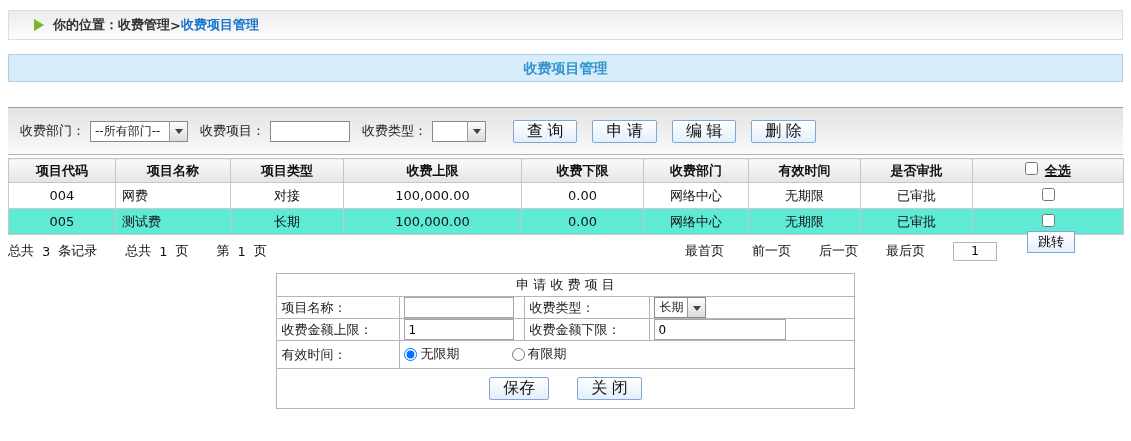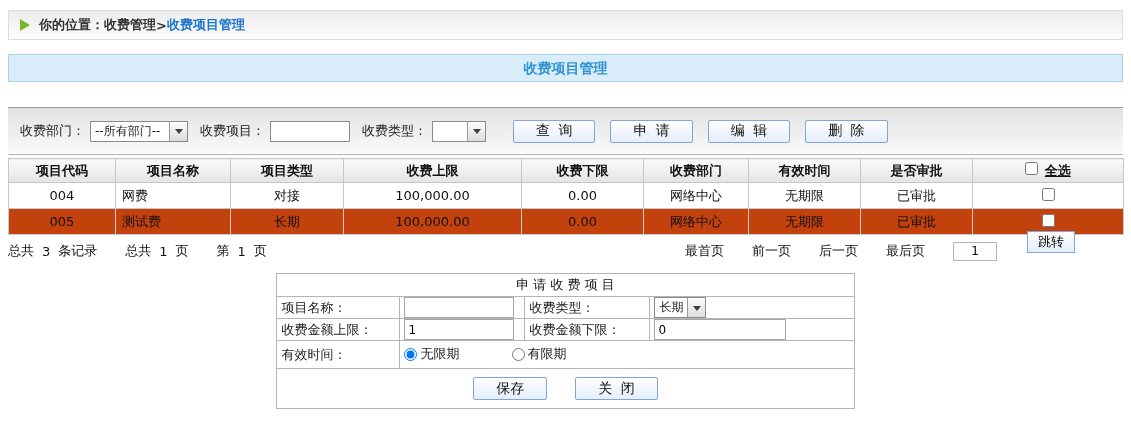--- a/index.html
+++ b/index.html
@@ -9,21 +9,21 @@
     font-family: "DejaVu Sans", "Liberation Sans", sans-serif;
     font-size: 13px; color: #222;
   }
   .page { position: relative; width: 1131px; height: 441px; }
 
   
   .breadcrumb-bar {
     margin: 10px 8px 0 8px; height: 30px;
     border: 1px solid #dcdcdc;
     background: linear-gradient(#ececec, #fdfdfd);
-    display: flex; align-items: center; padding-left: 11px;
+    display: flex; align-items: center; padding-left: 25px;
     font-weight: bold; font-size: 13px; color: #333;
   }
   .tri {
     width: 0; height: 0; margin-right: 9px;
     border-top: 6px solid transparent; border-bottom: 6px solid transparent;
     border-left: 10px solid #76b82a;
   }
   .crumb-link { color: #1a75cd; text-decoration: none; cursor: pointer; }
 
   
@@ -52,40 +52,40 @@
     width: 18px; height: 19px; border-left: 1px solid #9a9a9a;
     background: linear-gradient(#fdfdfd, #dcdcdc);
     display: flex; align-items: center; justify-content: center;
   }
   .sel-btn::after { content: ""; border: 4px solid transparent; border-top: 5px solid #3f3f3f; margin-top: 5px; }
   .txt-input {
     height: 21px; width: 80px; border: 1px solid #8a8a8a; background:#fff;
     font-family: inherit; font-size: 12px; padding: 0 3px; margin-right: 12px;
   }
   .btn {
-    height: 23px; padding: 0 22px; margin-left: 15px;
+    height: 23px; padding: 0 13px; margin-left: 15px;
     border: 1px solid #7da7d8; border-radius: 2px;
     background: linear-gradient(#ffffff, #e4eefb);
-    font-family: Liberation Mono, monospace; font-size: 14px; color: #111; cursor: pointer;
+    font-family: Liberation Sans, sans-serif; font-size: 16px; color: #111; cursor: pointer;
     white-space: nowrap;
   }
 
   
   .grid {
     margin: 3px 9px 0 8px; width: 1115px;
     border-collapse: collapse; table-layout: fixed; font-size: 13px;
   }
   .grid th {
     height: 24px; border: 1px solid #c6c6c6;
     background: linear-gradient(#fafafa, #e4e4e4);
     font-weight: bold; color: #111; text-align: center;
   }
   .grid td { height: 26px; border: 1px solid #c9c9c9; text-align: center; color: #111; background:#fff; }
   .grid td.ta-l { text-align: left; padding-left: 6px; }
-  .grid tr.highlight td { background: #c2410c; }
+  .grid tr.highlight td { background: #5eead4; }
   .select-all-label { text-decoration: underline; margin-left: 2px; cursor: pointer; }
   .grid input[type="checkbox"] { width: 13px; height: 13px; }
 
   
   .pager {
     margin: 5px 8px 0 8px; height: 22px;
     display: flex; align-items: center; font-size: 13px; color: #111;
   }
   .pager .gap-s { margin-right: 8px; }
   .pager .gap-m { margin-right: 28px; }

